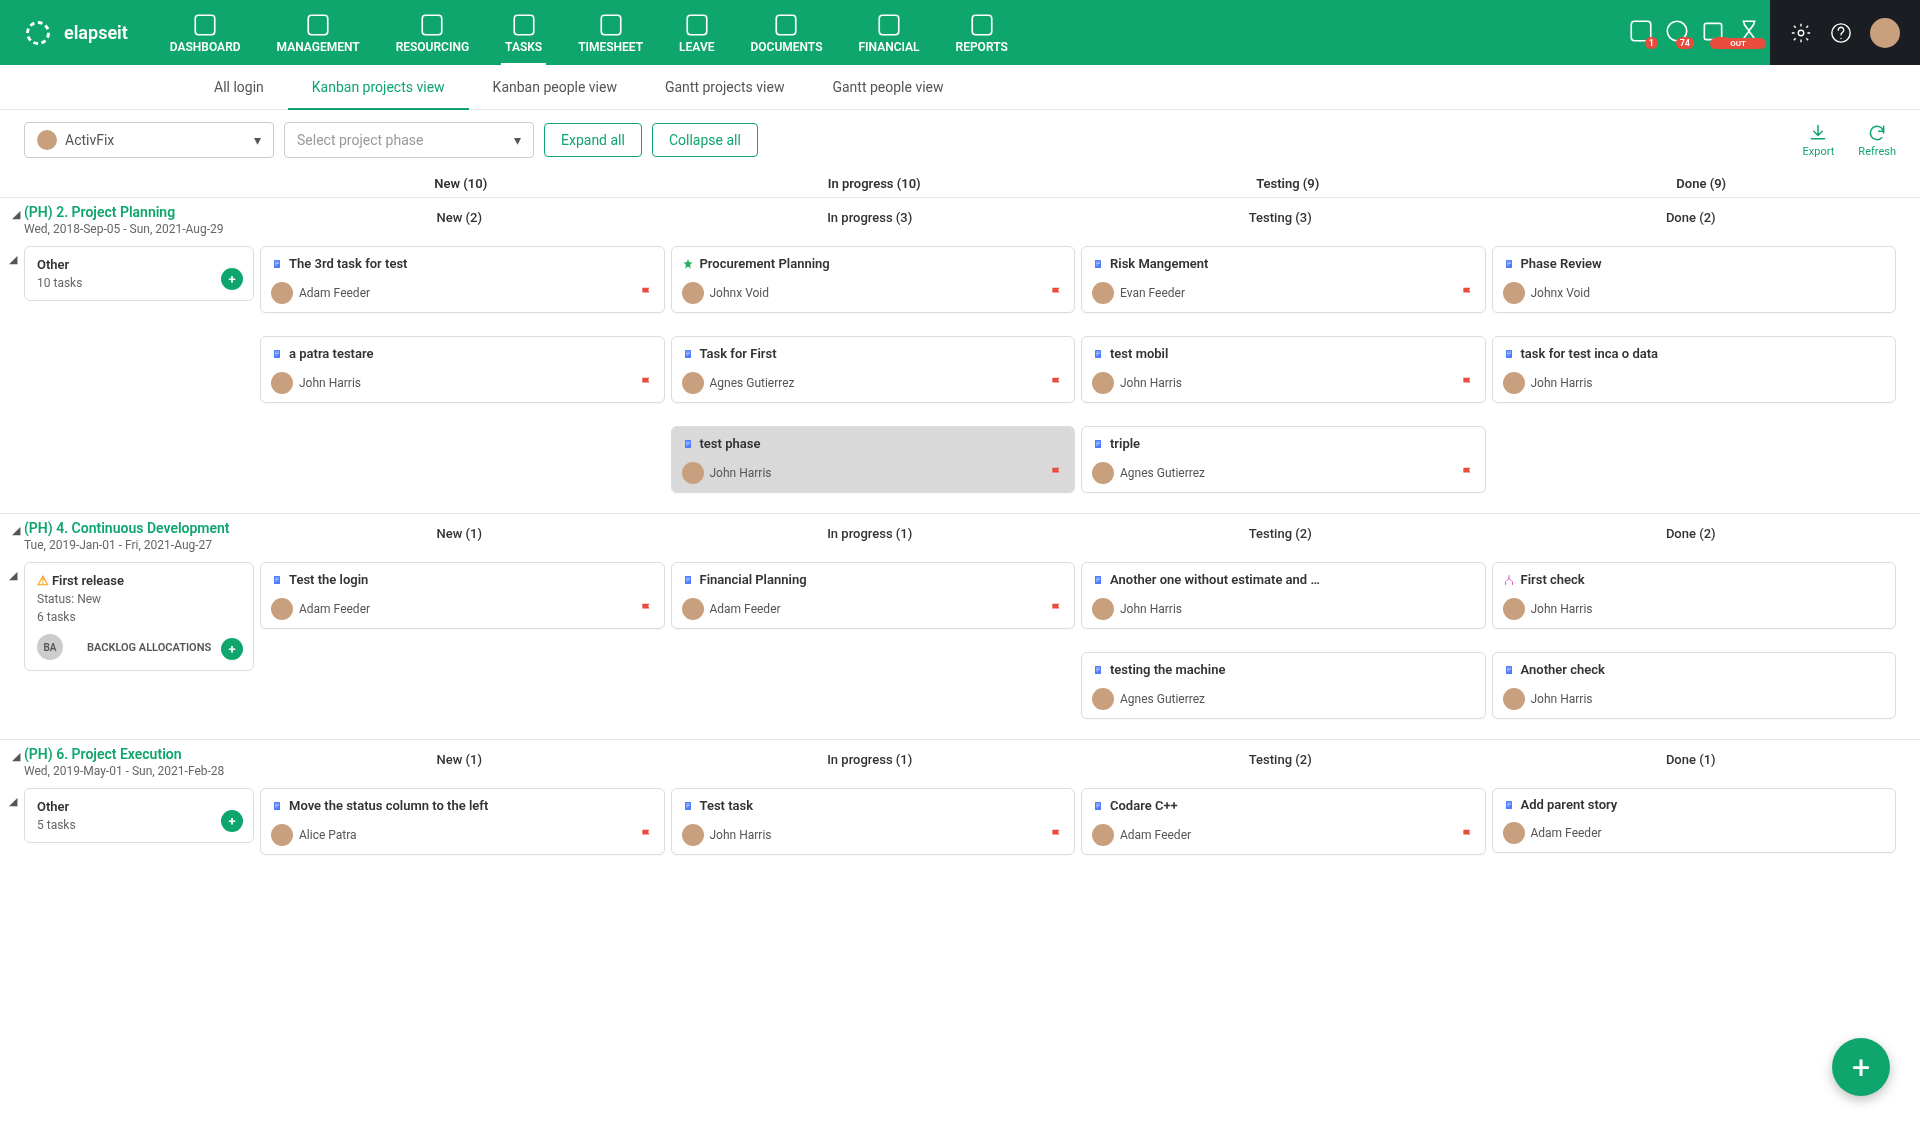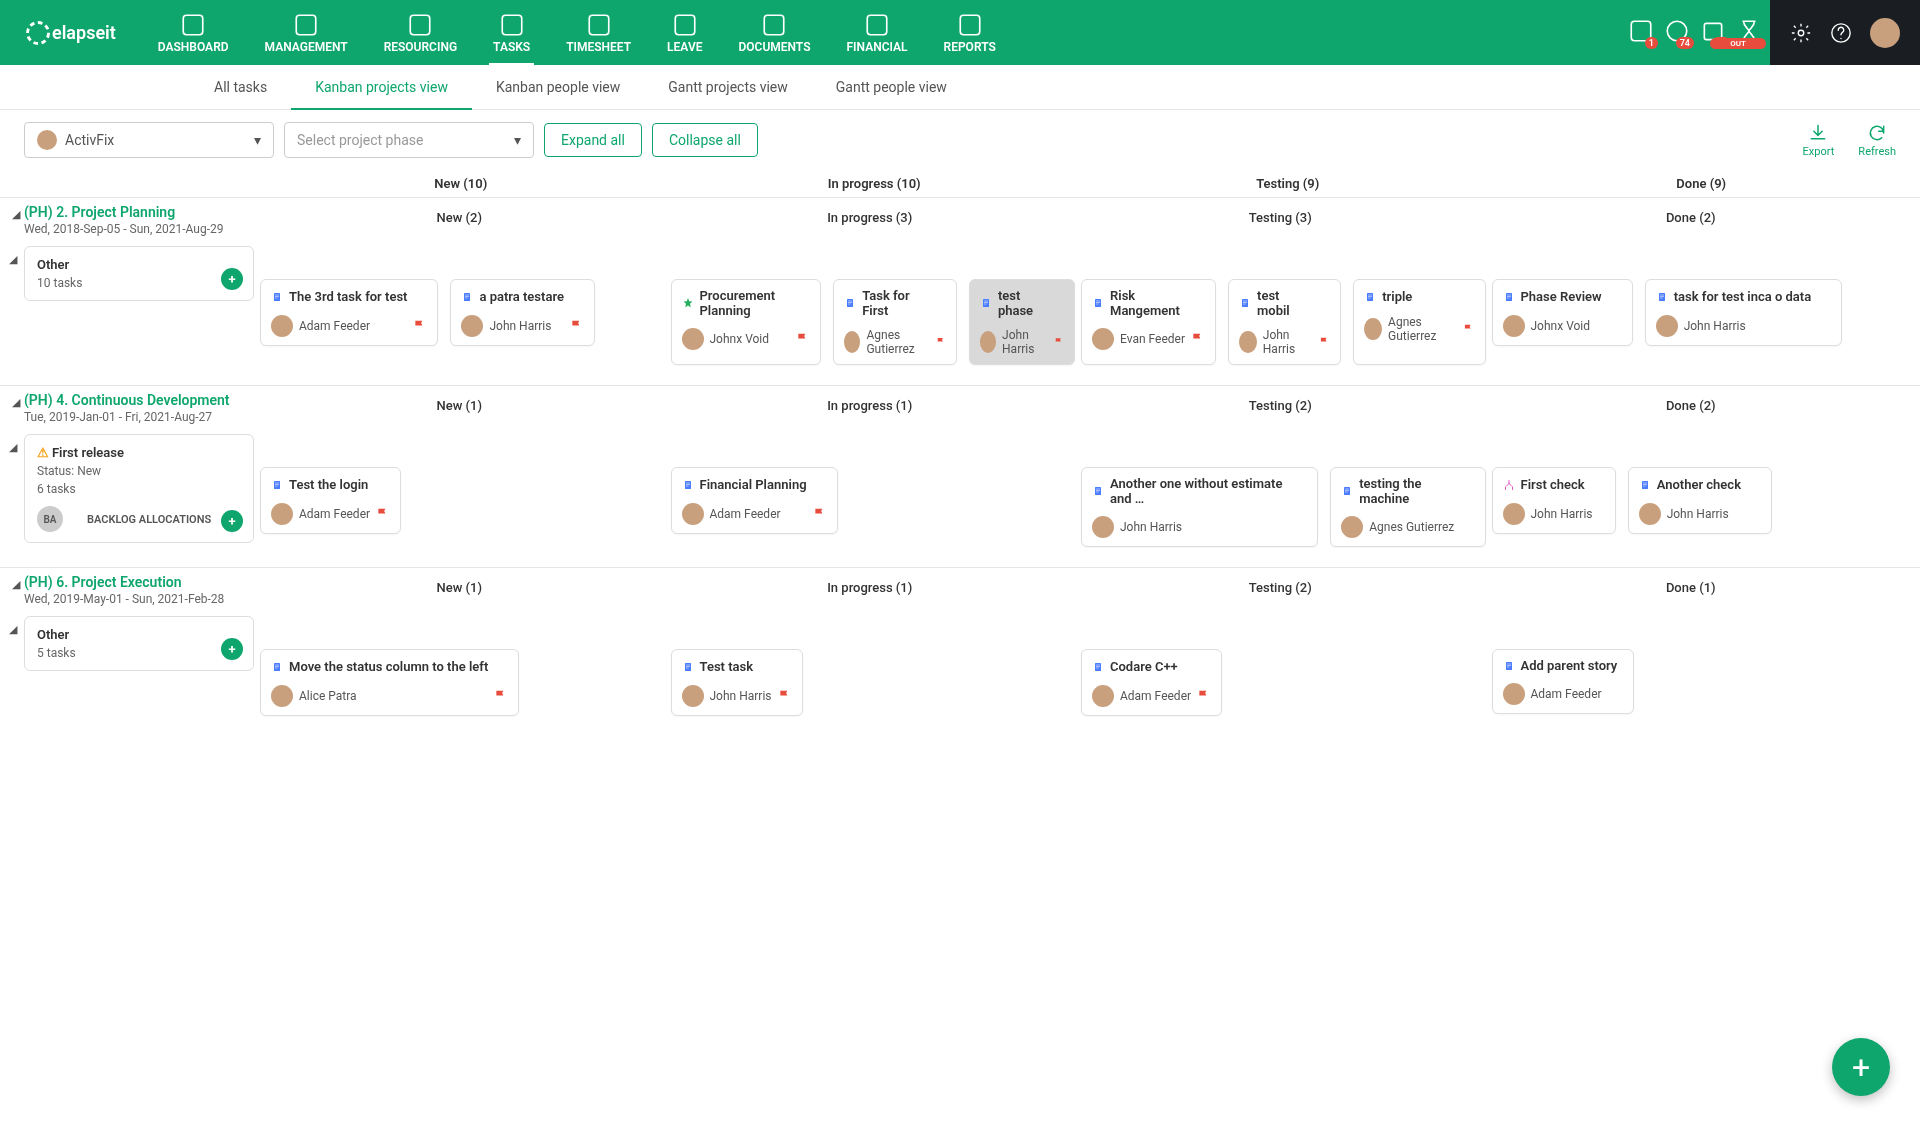--- a/index.html
+++ b/index.html
@@ -1,18 +1,18 @@
 <!DOCTYPE html>
 <html><head>
 <meta charset="utf-8">
 <style>
 * { margin:0; padding:0; box-sizing:border-box; font-family:-apple-system,BlinkMacSystemFont,"Segoe UI",Roboto,sans-serif; }
 body { background:#fff; font-size:13px; color:#333; }
 .topbar { display:flex; align-items:stretch; height:65px; background:#0fa66e; }
-.logo { display:flex; align-items:center; padding:0 24px; color:#fff; font-weight:600; font-size:18px; gap:0; }
+.logo { display:flex; align-items:center; padding:0 24px; color:#fff; font-weight:600; font-size:18px; gap:12px; }
 .logo svg { width:28px; height:28px; }
 .nav-main { display:flex; flex:1; }
 .nav-item { display:flex; flex-direction:column; align-items:center; justify-content:center; padding:6px 18px; color:#fff; cursor:pointer; position:relative; }
 .nav-item svg { width:26px; height:26px; margin-bottom:2px; }
 .nav-item span { font-size:12px; font-weight:600; }
 .nav-item.active::after { content:""; position:absolute; bottom:-1px; left:14px; right:14px; height:3px; background:#fff; }
 .nav-right { display:flex; align-items:center; padding:0 8px; gap:10px; }
 .nav-right .badge-ico { position:relative; color:#fff; }
 .nav-right .badge-ico svg { width:26px; height:26px; }
 .nav-right .badge-ico .b { position:absolute; bottom:-2px; right:-4px; background:#e74c3c; color:#fff; font-size:9px; border-radius:8px; padding:1px 4px; font-weight:600; }
@@ -42,21 +42,21 @@
 .phase-head .cnt { text-align:center; font-size:13px; font-weight:500; padding-top:6px; }
 .grid-row { display:grid; grid-template-columns:230px repeat(4,1fr); gap:6px; margin-top:10px; align-items:start; }
 .side-card { border:1px solid #ddd; border-radius:6px; background:#fff; padding:10px 12px; position:relative; }
 .side-card .tri2 { position:absolute; left:-16px; top:6px; color:#555; font-size:11px; }
 .side-card .t { font-weight:600; font-size:13px; }
 .side-card .sub { font-size:12px; color:#666; margin-top:4px; }
 .side-card .plus { position:absolute; right:10px; bottom:10px; width:22px; height:22px; border-radius:50%; background:#0fa66e; color:#fff; display:flex; align-items:center; justify-content:center; font-weight:700; cursor:pointer; }
 .side-card .pri { position:absolute; right:10px; top:10px; }
 .ba-row { display:flex; align-items:center; gap:24px; margin-top:10px; font-size:11px; font-weight:600; color:#555; }
 .ba-row .chip { width:26px; height:26px; border-radius:50%; background:#ccc; display:flex; align-items:center; justify-content:center; font-size:10px; color:#555; }
-.col-stack { display:flex; flex-direction:row; gap:12px;margin-top:33px; }
+.col-stack { display:flex; flex-direction:column; gap:23px; }
 .card { border:1px solid #ddd; border-radius:6px; background:#fff; padding:8px 10px 8px 10px; position:relative; min-height:58px; box-shadow:0 1px 2px rgba(0,0,0,0.04); }
 .card.dim { background:#d9d9d9; }
 .card-top { display:flex; align-items:center; gap:6px; font-weight:600; font-size:13px; }
 .card-top .type { width:12px; height:12px; flex-shrink:0; }
 .card-top .pri { margin-left:auto; }
 .card-bot { display:flex; align-items:center; gap:6px; margin-top:10px; font-size:12px; color:#555; }
 .card-bot .av { width:22px; height:22px; border-radius:50%; background:#c9a07e; }
 .card-bot .flag { margin-left:auto; }
 .fab { position:fixed; right:30px; bottom:30px; width:58px; height:58px; border-radius:50%; background:#0fa66e; color:#fff; display:flex; align-items:center; justify-content:center; font-size:32px; box-shadow:0 4px 12px rgba(0,0,0,0.25); cursor:pointer; }
 .type-blue { fill:#4c7dff; }
@@ -179,21 +179,21 @@
       </svg>
     <svg viewBox="0 0 24 24">
         <circle cx="12" cy="12" r="10" fill="none" stroke="#fff" stroke-width="1.5"></circle>
         <path d="M9 9a3 3 0 115 2c-1 1-2 1.5-2 3M12 18h0" stroke="#fff" stroke-width="1.5" fill="none" stroke-linecap="round"></path>
       </svg>
     <div class="avatar-sm"></div>
   </div>
 </div>
 
 <div class="subnav" id="subnav">
-    <div class="subnav-item">All tasks</div>
+    <div class="subnav-item">All login</div>
     <div class="subnav-item active">Kanban projects view</div>
     <div class="subnav-item">Kanban people view</div>
     <div class="subnav-item">Gantt projects view</div>
     <div class="subnav-item">Gantt people view</div>
   </div>
 
 <div class="toolbar">
   <div class="select">
     <div style="display:flex;align-items:center">
         <div class="av"></div>

